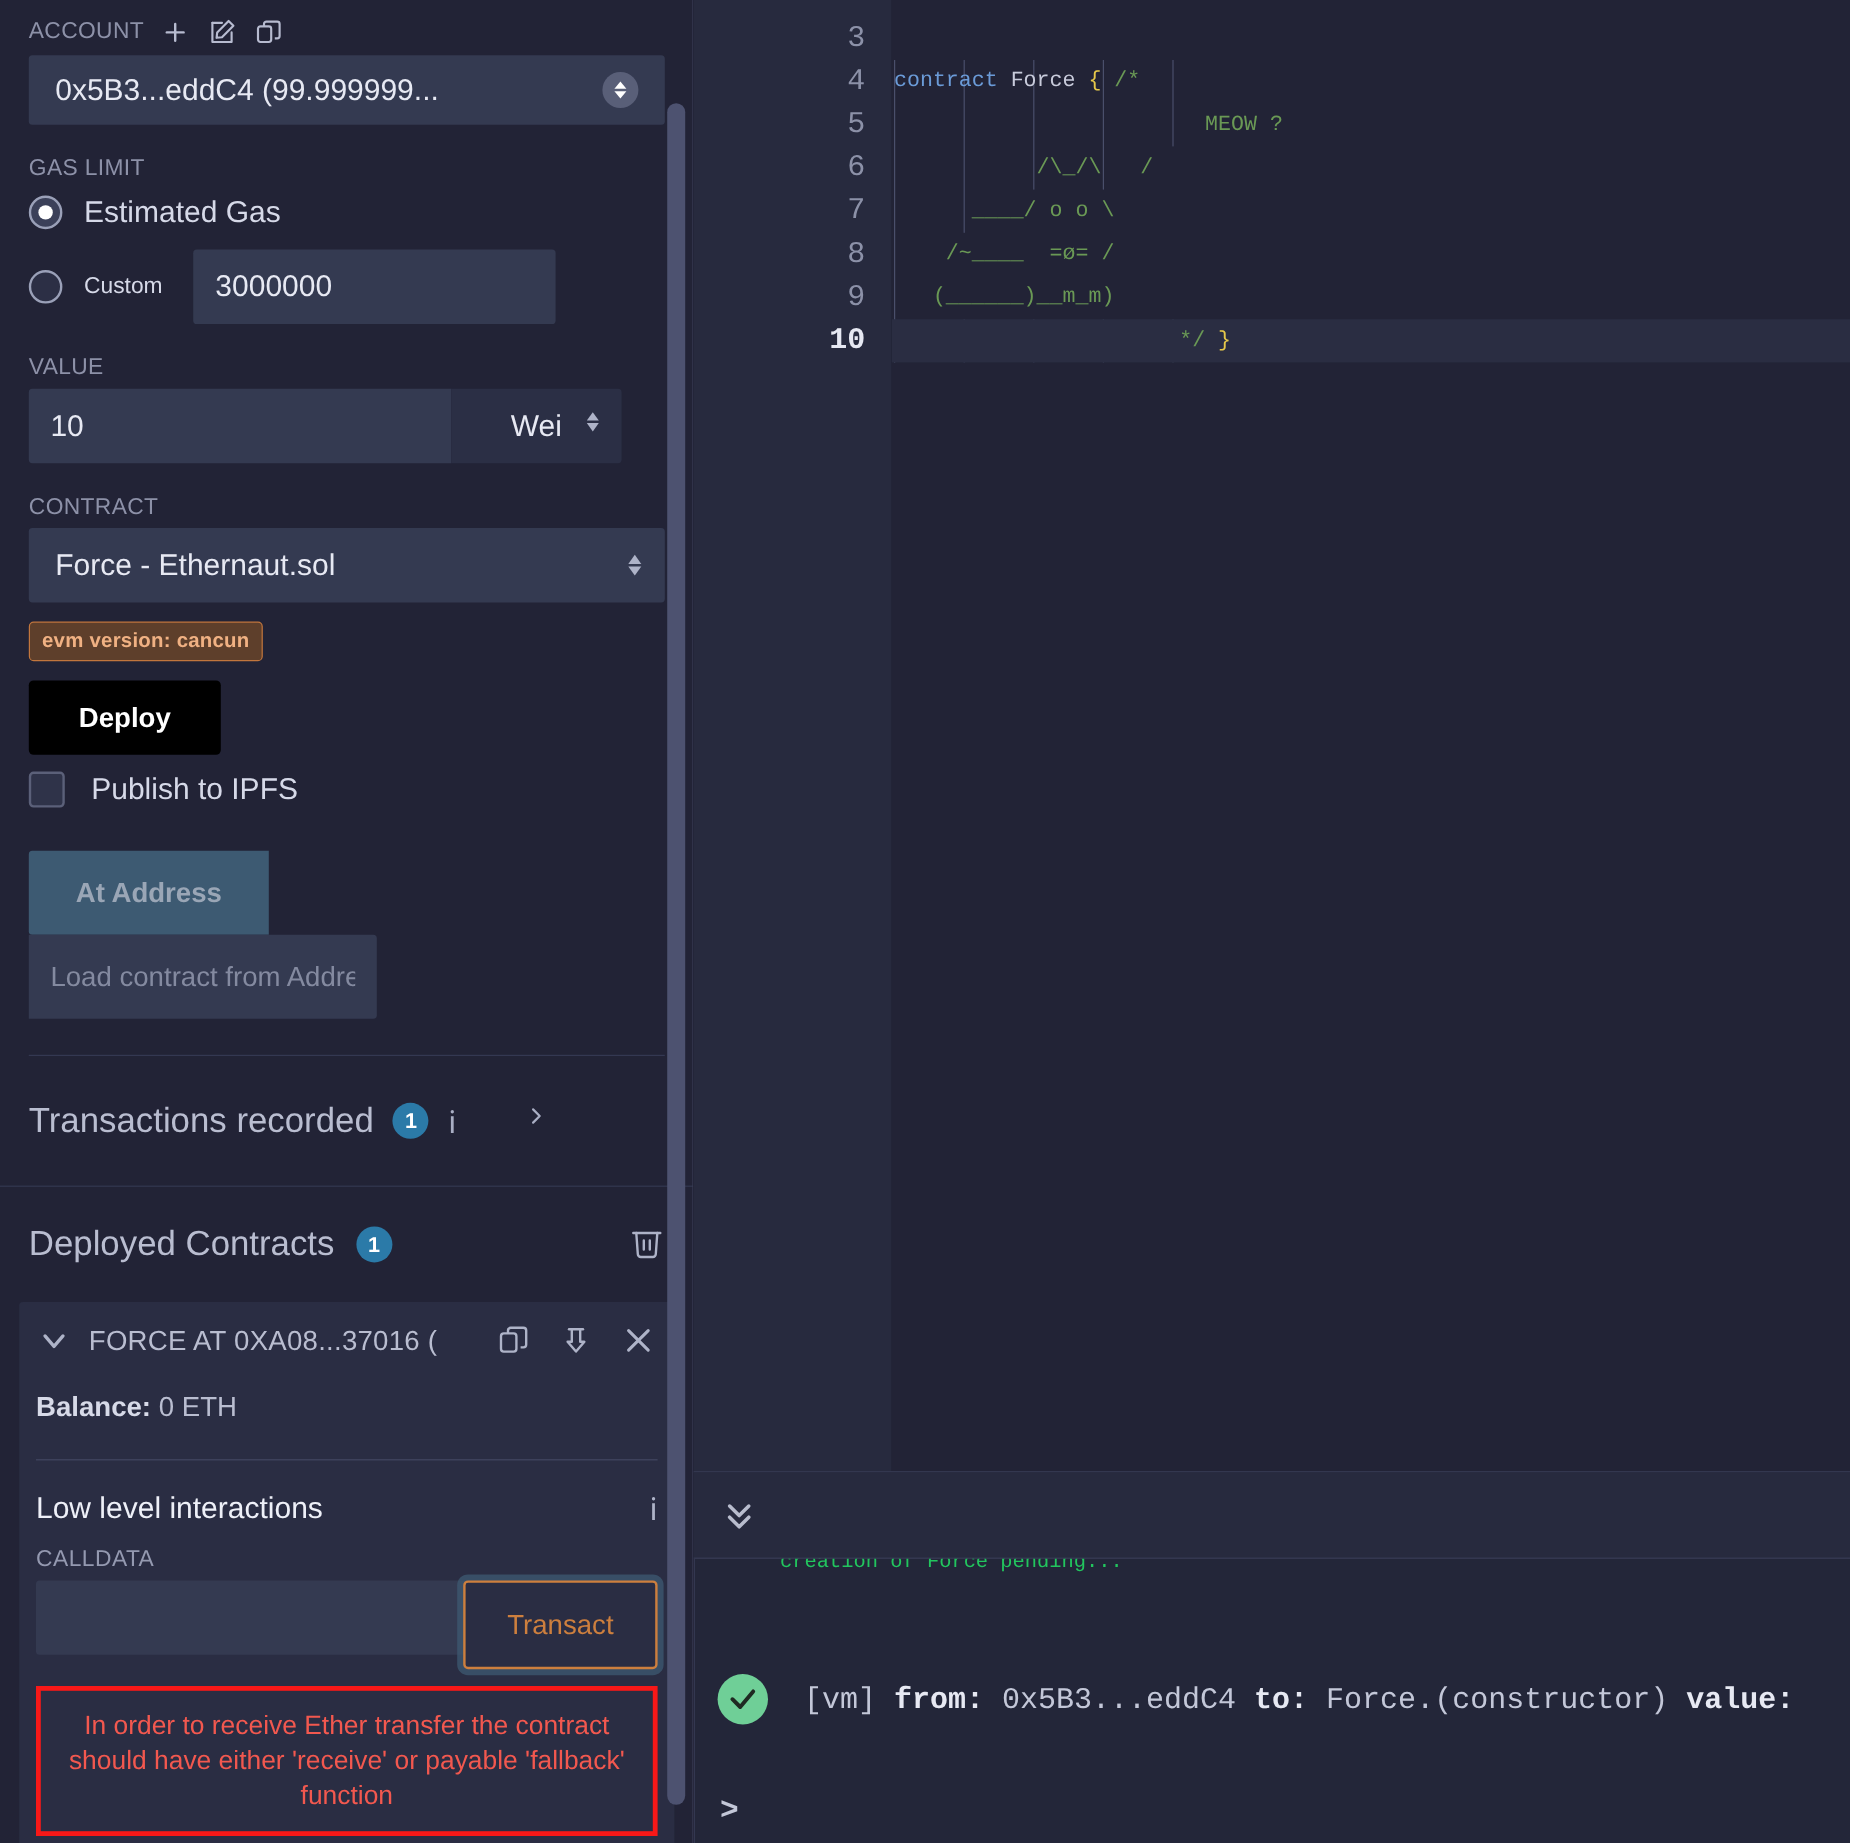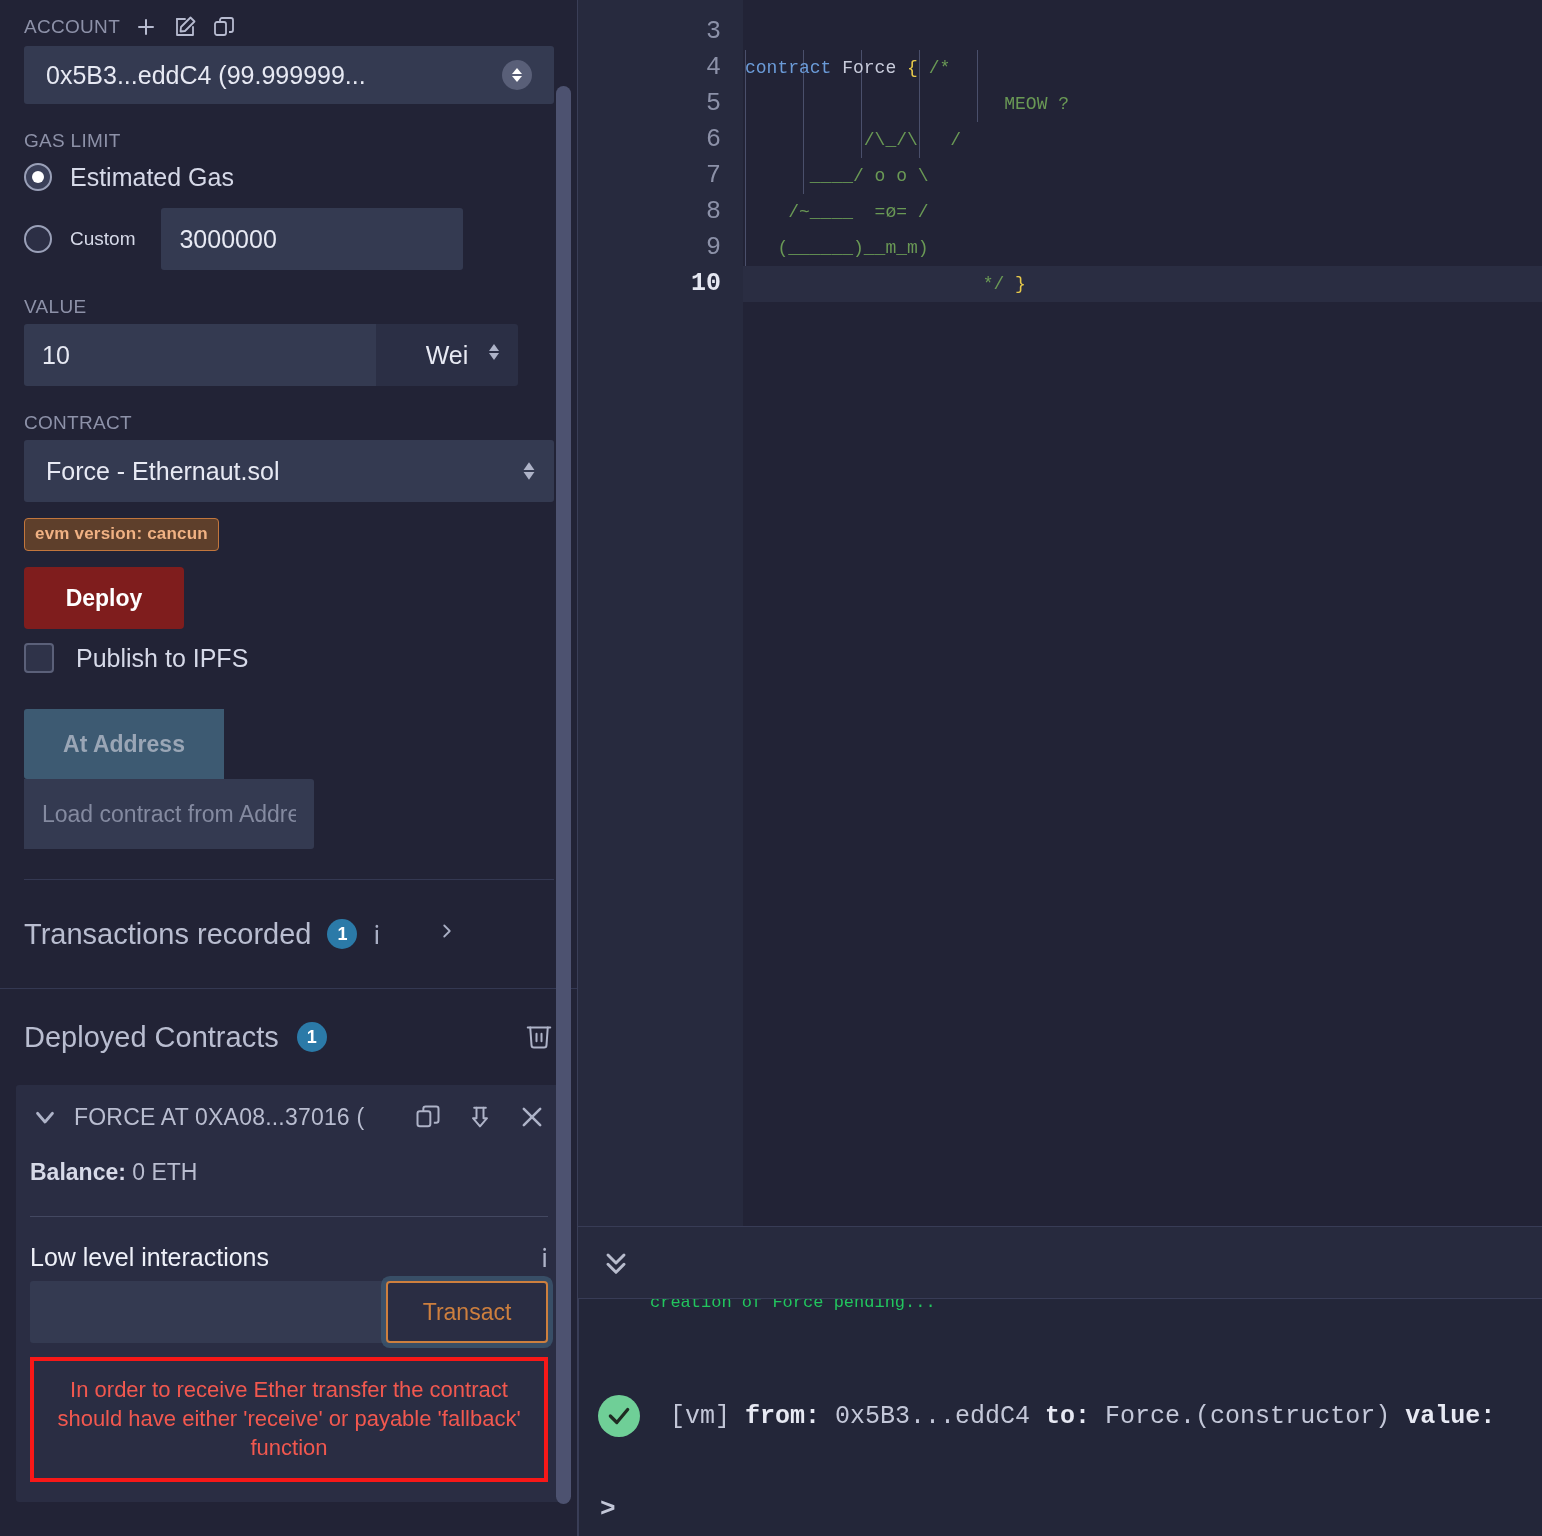--- a/index.html
+++ b/index.html
@@ -155,21 +155,21 @@
     color: #f0b183;
     font-size: 17px;
     font-weight: bold;
     border-radius: 4px;
     padding: 5px 10px 6px 10px;
     letter-spacing: .2px;
   }
 
   .deploy-btn {
     margin-top: 16px;
-    background: #7f1d1d;
+    background: #000000;
     color: #ffffff;
     font-size: 23px;
     font-weight: bold;
     border: none; border-radius: 4px;
     width: 160px; height: 62px;
     cursor: pointer;
     font-family: "Liberation Sans", sans-serif;
   }
 
   .ipfs-row { display:flex; align-items:center; gap: 22px; margin-top: 14px; }
@@ -271,21 +271,21 @@
     display:flex; padding: 6px 14px 0 14px; position: relative;
   }
   #calldata-input {
     flex: 1 1 auto; height: 62px;
     background: #343a51;
     border-radius: 3px 0 0 3px;
     font-size: 22px;
   }
   .transact-btn {
     position: relative;
-    width: 162px; height: 62px;
+    width: 162px; height: 74px;
     background: #2a2d43;
     border: 2px solid #cd7f3e;
     border-radius: 4px;
     color: #cd7f3e;
     font-size: 23px;
     cursor: pointer;
     font-family: "Liberation Sans", sans-serif;
     box-shadow: 0 0 0 5px rgba(61,90,114,0.75);
     margin-left: -2px;
   }
@@ -600,20 +600,21 @@
           <span>0 ETH</span>
         </div>
 
         <div class="cc-div"></div>
 
         <div class="lli-row">
           <span class="t">Low level interactions</span>
           <span class="i">ℹ</span>
         </div>
 
+        <div class="calldata-lbl">CALLDATA</div>
 
         <div class="calldata-row">
           <input id="calldata-input" class="txt-input" type="text" value="" style="">
           <button class="transact-btn">Transact</button>
         </div>
 
         <div class="error-box">In order to receive Ether transfer the contract should have either 'receive' or payable 'fallback' function</div>
       </div>
 
       <div style="height:40px"></div>

